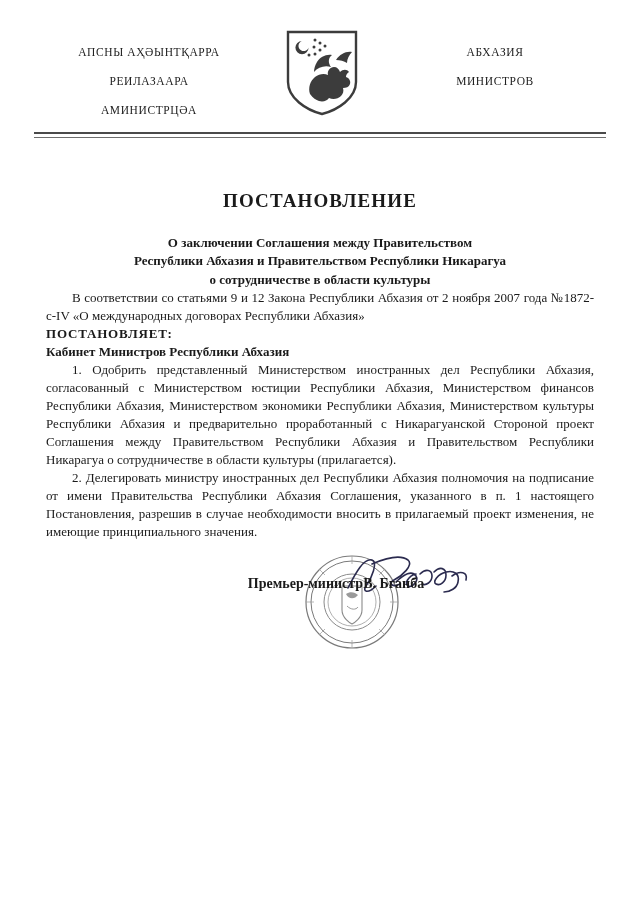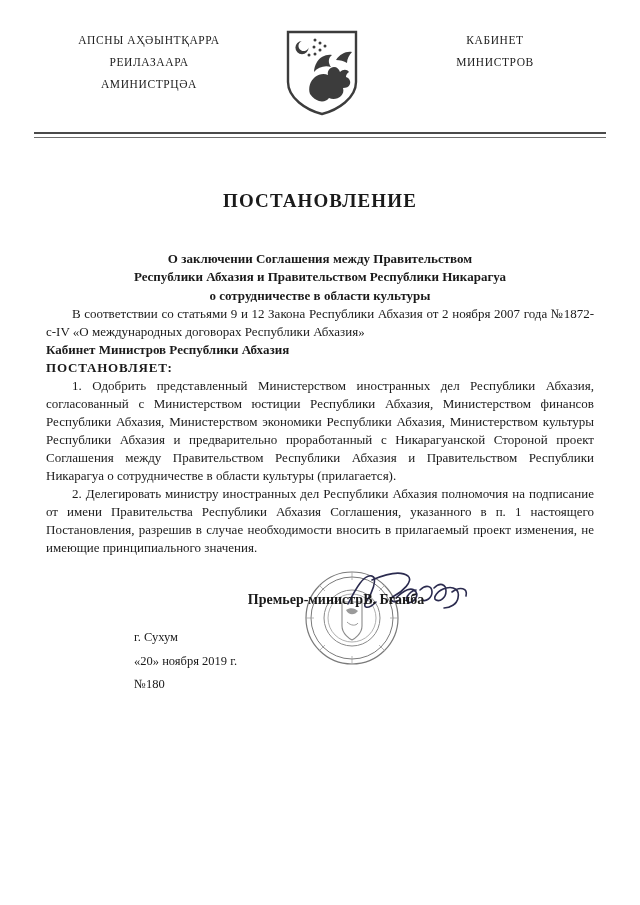--- a/index.html
+++ b/index.html
@@ -29,27 +29,28 @@
     align-items: flex-start;
     justify-content: space-between;
     padding: 26px 34px 0 34px;
     box-sizing: border-box;
   }
   .header-col {
     width: 210px;
     display: flex;
     flex-direction: column;
     align-items: center;
-    gap: 10px;
+    gap: 17px;
     font-family: "Liberation Serif", serif;
     font-size: 11.5px;
     letter-spacing: 0.6px;
     color: #222;
     text-align: center;
     padding-top: 8px;
+    margin-top: 12px;
   }
   .header-col.left { align-items: flex-start; padding-left: 10px;}
   .header-col.right { align-items: flex-end; padding-right: 6px;}
   .header-col.left .line { width: 100%; text-align: center; }
   .header-col.right .line { width: 100%; text-align: center; }
 
   .emblem {
     width: 76px;
     height: 88px;
     position: relative;
@@ -76,21 +77,21 @@
     font-weight: bold;
     font-size: 19px;
     letter-spacing: 1.1px;
     margin-top: 52px;
   }
   .doc-subtitle {
     text-align: center;
     font-weight: bold;
     font-size: 13px;
     line-height: 1.42;
-    margin-top: 38px;
+    margin-top: 22px;
     padding: 0 12px;
   }
   p.para {
     text-align: justify;
     text-justify: inter-word;
     font-size: 13px;
     line-height: 1.38;
     margin: 0;
   }
   .p-basis {
@@ -191,44 +192,44 @@
 
         <g fill="#3c3c3c">
           <path d="M26 66 c-2 -6 0 -13 5 -17 c4 -3 9 -4 13 -2 c-1 -4 2 -8 6 -8 c3 0 5 2 6 5 c3 -3 7 -3 9 0 c-2 1 -3 3 -3 5 c3 1 5 4 4 7 c-1 3 -4 4 -7 4 c1 3 0 6 -2 8 c-3 3 -8 4 -12 2 c-2 3 -6 4 -10 3 c-3 -1 -6 -3 -9 -7 z"></path>
           <path d="M30 44 c4 -5 11 -7 17 -5 c-3 -4 -3 -9 1 -12 c-6 -1 -12 2 -15 7 c-2 3 -3 7 -3 10 z"></path>
           <path d="M52 32 c4 -6 10 -9 16 -8 c-3 3 -5 7 -5 11 c-3 -2 -7 -3 -11 -3 z"></path>
         </g>
       </svg>
     </div>
 
     <div class="header-col right">
-      <div class="line">КАБИНЕТ</div>
+      <div class="line">АБХАЗИЯ</div>
       <div class="line">МИНИСТРОВ</div>
     </div>
   </div>
 
   <div class="rule-wrap">
     <div class="rule-thick"></div>
   </div>
 
   <div class="content">
 
     <div class="doc-title">ПОСТАНОВЛЕНИЕ</div>
 
     <div class="doc-subtitle">
       <div>О заключении Соглашения между Правительством</div>
       <div>Республики Абхазия и Правительством Республики Никарагуа</div>
       <div>о сотрудничестве в области культуры</div>
     </div>
 
     <p class="para p-basis">В соответствии со статьями 9 и 12 Закона Республики Абхазия от 2 ноября 2007 года №1872-с-IV «О международных договорах Республики Абхазия»</p>
 
+    <p class="para p-resolves">ПОСТАНОВЛЯЕТ:</p>
+
     <p class="para p-cabinet">Кабинет Министров Республики Абхазия</p>
-
-    <p class="para p-resolves">ПОСТАНОВЛЯЕТ:</p>
 
     <p class="para p-item1">1. Одобрить представленный Министерством иностранных дел Республики Абхазия, согласованный с Министерством юстиции Республики Абхазия, Министерством финансов Республики Абхазия, Министерством экономики Республики Абхазия, Министерством культуры Республики Абхазия и предварительно проработанный с Никарагуанской Стороной проект Соглашения между Правительством Республики Абхазия и Правительством Республики Никарагуа о сотрудничестве в области культуры (прилагается).</p>
     <p class="para p-item2">2. Делегировать министру иностранных дел Республики Абхазия полномочия на подписание от имени Правительства Республики Абхазия Соглашения, указанного в п. 1 настоящего Постановления, разрешив в случае необходимости вносить в прилагаемый проект изменения, не имеющие принципиального значения.</p>
 
     <div class="sign-block">
 
       <div class="stamp">
         <svg viewBox="0 0 96 96" width="96" height="96" aria-hidden="true">
           <circle cx="48" cy="48" r="46" fill="none" stroke="#7a7a7a" stroke-width="1.2"></circle>
           <circle cx="48" cy="48" r="41" fill="none" stroke="#7a7a7a" stroke-width="1"></circle>
@@ -261,20 +262,15 @@
             <path d="M110 24 C118 18 126 20 124 28"></path>
           </g>
         </svg>
       </div>
 
       <div class="sign-row">
         <span>Премьер-министр</span>
         <span>В. Бганба</span>
       </div>
 
-      <div class="place-lines">
-        <div>г. Сухум</div>
-        <div>«20» ноября 2019 г.</div>
-        <div>№180</div>
-      </div>
     </div>
   </div>
 </div>
 
 </body></html>

